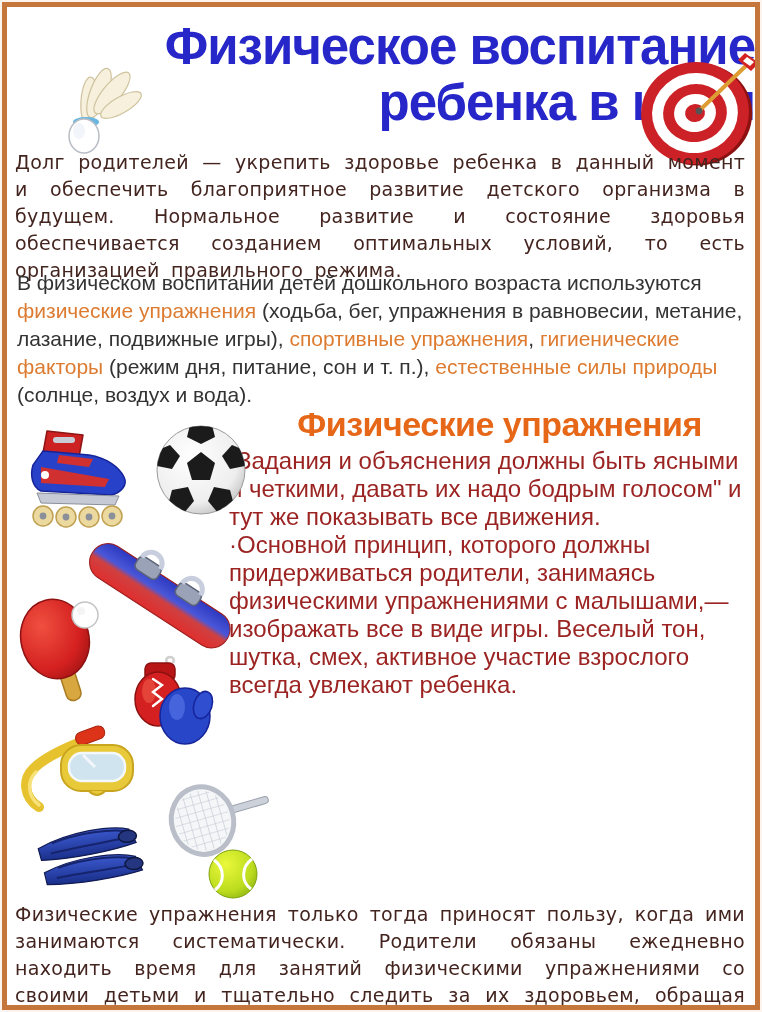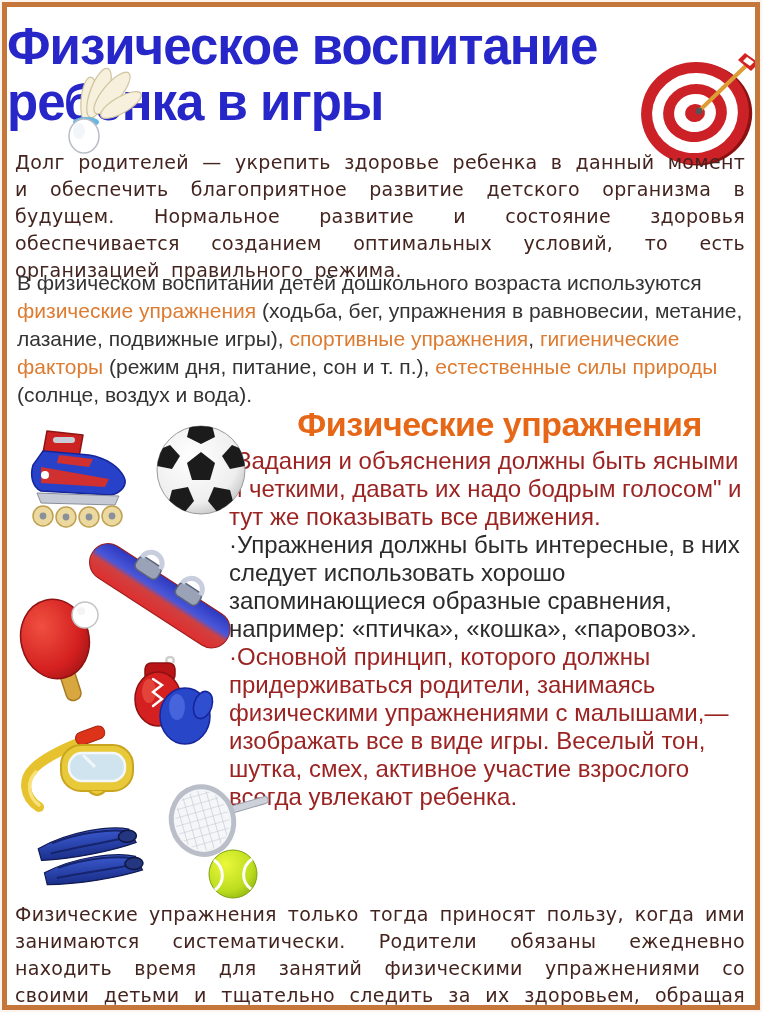--- a/index.html
+++ b/index.html
@@ -7,21 +7,21 @@
     position:relative;
     width:748px;height:998px;
     margin:2px;
     background:#ffffff;
     border:5px solid var(--border-orange,#c4763b);
     font-family:"Liberation Sans",sans-serif;
     overflow:hidden;
   }
   .title-line1,.title-line2{
     position:absolute;left:0;width:100%;
-    text-align:left;
+    text-align:right;
     font-weight:bold;
     font-size:51px;
     letter-spacing:-1px;
     color:var(--title-blue,#2626c9);
     white-space:nowrap;
   }
   .title-line1{top:10px;}
   .title-line2{top:66px;}
   .img{position:absolute;}
   .img svg{display:block;width:100%;height:100%;}
@@ -112,21 +112,20 @@
   </div>
 
   <p class="intro">Долг родителей — укрепить здоровье ребенка в данный момент и обеспечить благоприятное развитие детского организма в будущем. Нормальное развитие и состояние здоровья обеспечивается созданием оптимальных условий, то есть организацией правильного режима.</p>
 
   <p class="definition"><span class="seg-dark">В физическом воспитании детей дошкольного возраста используются </span><span class="seg-orange">физические упражнения</span><span class="seg-dark"> (ходьба, бег, упражнения в равновесии, метание, лазание, подвижные игры), </span><span class="seg-orange">спортивные упражнения</span><span class="seg-dark">, </span><span class="seg-orange">гигиенические факторы</span><span class="seg-dark"> (режим дня, питание, сон и т. п.), </span><span class="seg-orange">естественные силы природы</span><span class="seg-dark"> (солнце, воздух и вода).</span></p>
 
   <h2 class="section-heading">Физические упражнения</h2>
 
   <div class="bullets">
       <p class="bullet bullet-red">·Задания и объяснения должны быть ясными и четкими, давать их надо бодрым голосом" и тут же показывать все движения.</p>
-      <p class="bullet bullet-black">·Упражнения должны быть интересные, в них следует использовать хорошо запоминающиеся образные сравнения, например: «птичка», «кошка», «паровоз».</p>
       <p class="bullet bullet-red">·Основной принцип, которого должны придерживаться родители, занимаясь физическими упражнениями с малышами,— изображать все в виде игры. Веселый тон, шутка, смех, активное участие взрослого всегда увлекают ребенка.</p>
     </div>
 
   <div class="img img-skate">
     <svg viewBox="0 0 115 106" xmlns="http://www.w3.org/2000/svg">
       <path d="M28 6 L64 10 L60 32 L24 28 Z" fill="#cc2222" stroke="#8e1515" stroke-width="1.5" stroke-linejoin="round"></path>
       <rect x="34" y="12" width="22" height="6" rx="3" fill="#c9cdd6"></rect>
       <path d="M24 26 L70 30 C88 33 100 42 105 52 C109 60 102 68 92 70 L22 66 C13 62 11 50 14 40 Z" fill="#2742c8" stroke="#16249a" stroke-width="1.5"></path>
       <path d="M22 42 L90 54 L86 62 L22 58 Z" fill="#d03030"></path>
       <path d="M40 30 L74 34 L70 42 L38 38 Z" fill="#d03030"></path>

